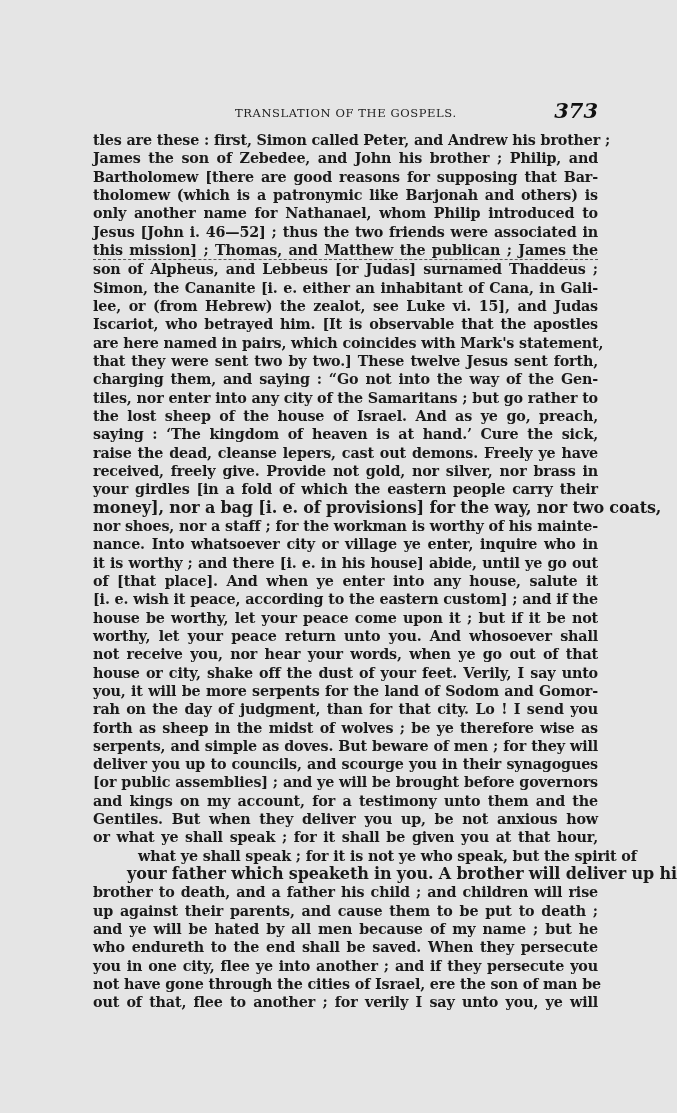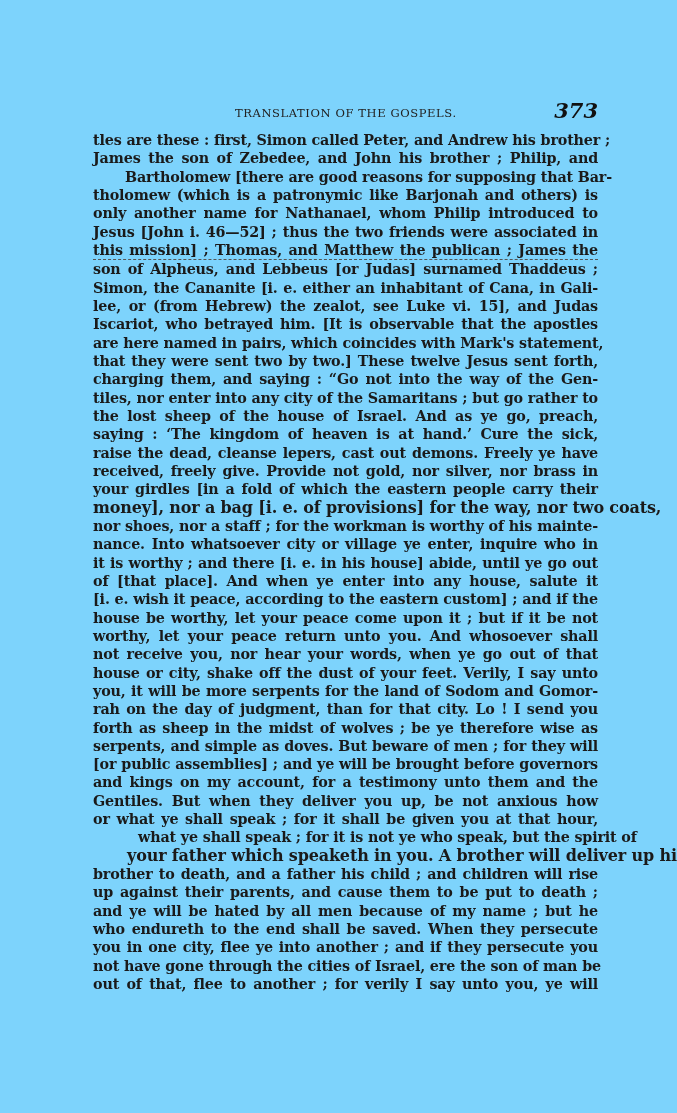--- a/index.html
+++ b/index.html
@@ -1,19 +1,19 @@
 <!DOCTYPE html>
 <html><head>
   <meta charset="utf-8">
   <style>
     html, body { margin: 0; padding: 0; background: #ffffff; }
     body { width: 677px; height: 1113px; position: relative; overflow: hidden; }
     .page {
       position: absolute; left: 0; top: 0; width: 677px; height: 1113px;
-      background: #7dd3fc;
+      background: #e5e5e5;
       font-family: "DejaVu Serif", "Liberation Serif", serif;
       color: #1a1a1a;
     }
     .running-head {
       position: absolute; left: 93px; top: 100px; width: 505px; height: 24px;
     }
     .running-title {
       position: absolute; left: 142px; top: 6px;
       font-size: 11.5px; letter-spacing: 0.6px; text-transform: uppercase;
       color: #222;
@@ -38,21 +38,21 @@
 
 <div class="page">
   <div class="running-head">
     <span class="running-title">Translation of the Gospels.</span>
     <span class="page-number">373</span>
   </div>
 
   <div class="body-text">
     <span class="line" style="height: 18.3333px; line-height: 18.3333px; font-size: 14.3px;">tles are these : first, Simon called Peter, and Andrew his brother ;</span>
     <span class="line" style="height: 18.3333px; line-height: 18.3333px; font-size: 14.3px;">James the son of Zebedee, and John his brother ; Philip, and</span>
-    <span class="line" style="height: 18.3333px; line-height: 18.3333px; font-size: 14.3px; margin-left: 32px;">Bartholomew [there are good reasons for supposing that Bar-</span>
+    <span class="line" style="height: 18.3333px; line-height: 18.3333px; font-size: 14.3px;">Bartholomew [there are good reasons for supposing that Bar-</span>
     <span class="line" style="height: 18.3333px; line-height: 18.3333px; font-size: 14.3px;">tholomew (which is a patronymic like Barjonah and others) is</span>
     <span class="line" style="height: 18.3333px; line-height: 18.3333px; font-size: 14.3px;">only another name for Nathanael, whom Philip introduced to</span>
     <span class="line" style="height: 18.3333px; line-height: 18.3333px; font-size: 14.3px;">Jesus [John i. 46—52] ; thus the two friends were associated in</span>
     <span class="line underlined" style="height: 18.3333px; line-height: 18.3333px; font-size: 14.3px;">this mission] ; Thomas, and Matthew the publican ; James the</span>
     <span class="line" style="height: 18.3333px; line-height: 18.3333px; font-size: 14.3px;">son of Alpheus, and Lebbeus [or Judas] surnamed Thaddeus ;</span>
     <span class="line" style="height: 18.3333px; line-height: 18.3333px; font-size: 14.3px;">Simon, the Cananite [i. e. either an inhabitant of Cana, in Gali-</span>
     <span class="line" style="height: 18.3333px; line-height: 18.3333px; font-size: 14.3px;">lee, or (from Hebrew) the zealot, see Luke vi. 15], and Judas</span>
     <span class="line" style="height: 18.3333px; line-height: 18.3333px; font-size: 14.3px;">Iscariot, who betrayed him. [It is observable that the apostles</span>
     <span class="line" style="height: 18.3333px; line-height: 18.3333px; font-size: 14.3px;">are here named in pairs, which coincides with Mark's statement,</span>
     <span class="line" style="height: 18.3333px; line-height: 18.3333px; font-size: 14.3px;">that they were sent two by two.] These twelve Jesus sent forth,</span>
@@ -70,20 +70,21 @@
     <span class="line" style="height: 18.3333px; line-height: 18.3333px; font-size: 14.3px;">of [that place]. And when ye enter into any house, salute it</span>
     <span class="line" style="height: 18.3333px; line-height: 18.3333px; font-size: 14.3px;">[i. e. wish it peace, according to the eastern custom] ; and if the</span>
     <span class="line" style="height: 18.3333px; line-height: 18.3333px; font-size: 14.3px;">house be worthy, let your peace come upon it ; but if it be not</span>
     <span class="line" style="height: 18.3333px; line-height: 18.3333px; font-size: 14.3px;">worthy, let your peace return unto you. And whosoever shall</span>
     <span class="line" style="height: 18.3333px; line-height: 18.3333px; font-size: 14.3px;">not receive you, nor hear your words, when ye go out of that</span>
     <span class="line" style="height: 18.3333px; line-height: 18.3333px; font-size: 14.3px;">house or city, shake off the dust of your feet. Verily, I say unto</span>
     <span class="line" style="height: 18.3333px; line-height: 18.3333px; font-size: 14.3px;">you, it will be more serpents for the land of Sodom and Gomor-</span>
     <span class="line" style="height: 18.3333px; line-height: 18.3333px; font-size: 14.3px;">rah on the day of judgment, than for that city. Lo ! I send you</span>
     <span class="line" style="height: 18.3333px; line-height: 18.3333px; font-size: 14.3px;">forth as sheep in the midst of wolves ; be ye therefore wise as</span>
     <span class="line" style="height: 18.3333px; line-height: 18.3333px; font-size: 14.3px;">serpents, and simple as doves. But beware of men ; for they will</span>
+    <span class="line" style="height: 18.3333px; line-height: 18.3333px; font-size: 14.3px;">deliver you up to councils, and scourge you in their synagogues</span>
     <span class="line" style="height: 18.3333px; line-height: 18.3333px; font-size: 14.3px;">[or public assemblies] ; and ye will be brought before governors</span>
     <span class="line" style="height: 18.3333px; line-height: 18.3333px; font-size: 14.3px;">and kings on my account, for a testimony unto them and the</span>
     <span class="line" style="height: 18.3333px; line-height: 18.3333px; font-size: 14.3px;">Gentiles. But when they deliver you up, be not anxious how</span>
     <span class="line" style="height: 18.3333px; line-height: 18.3333px; font-size: 14.3px;">or what ye shall speak ; for it shall be given you at that hour,</span>
     <span class="line" style="height: 18.3333px; line-height: 18.3333px; font-size: 14.3px; margin-left: 45px;">what ye shall speak ; for it is not ye who speak, but the spirit of</span>
     <span class="line" style="height: 18.3333px; line-height: 18.3333px; font-size: 16px; margin-left: 34px;">your father which speaketh in you. A brother will deliver up his</span>
     <span class="line" style="height: 18.3333px; line-height: 18.3333px; font-size: 14.3px;">brother to death, and a father his child ; and children will rise</span>
     <span class="line" style="height: 18.3333px; line-height: 18.3333px; font-size: 14.3px;">up against their parents, and cause them to be put to death ;</span>
     <span class="line" style="height: 18.3333px; line-height: 18.3333px; font-size: 14.3px;">and ye will be hated by all men because of my name ; but he</span>
     <span class="line" style="height: 18.3333px; line-height: 18.3333px; font-size: 14.3px;">who endureth to the end shall be saved. When they persecute</span>

